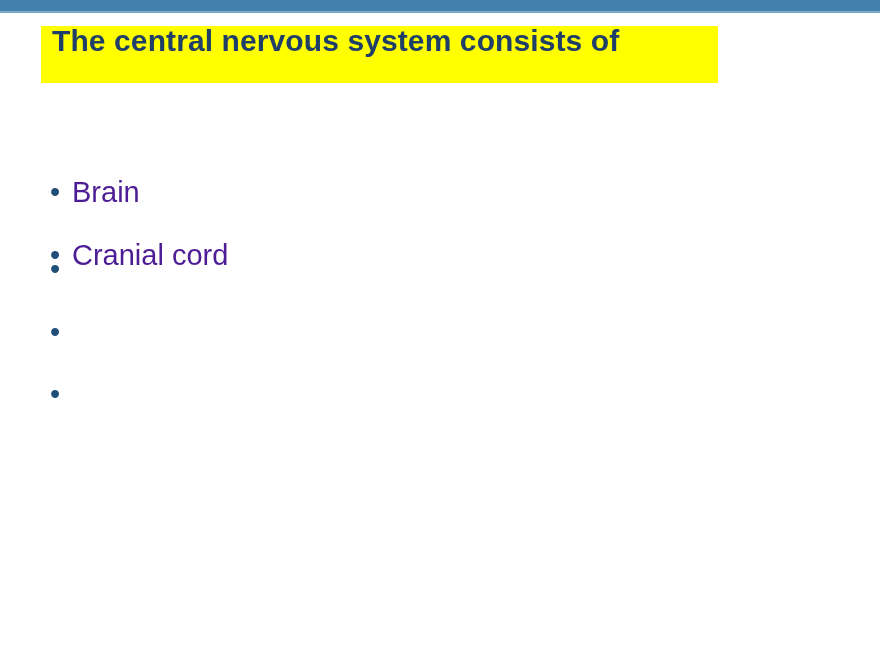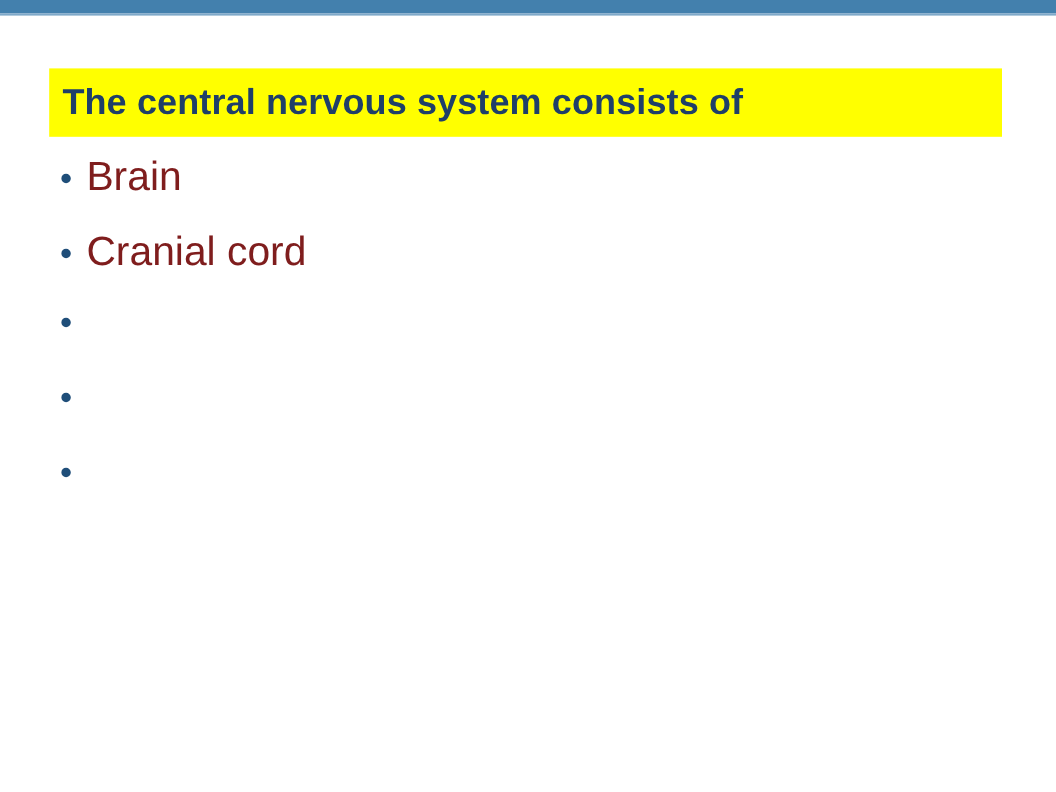--- a/index.html
+++ b/index.html
@@ -34,26 +34,25 @@
     top: 11px;
     left: 0;
     width: 880px;
     height: 2px;
     background: #7fa9c9;
   }
   .title-box {
     position: absolute;
     left: 41px;
     top: 26px;
-    width: 794px;
+    width: 677px;
     height: 57px;
     background: #ffff00;
     display: flex;
-    align-items: center;
-    margin-top: 31px;
+    align-items: flex-start;
   }
   .title-text {
     margin: 0;
     padding-left: 11px;
     font-family: "Liberation Sans", sans-serif;
     font-size: 30px;
     font-weight: bold;
     color: #1f3f69;
     letter-spacing: 0.1px;
     white-space: nowrap;
@@ -78,24 +77,25 @@
     width: 22px;
     flex: 0 0 22px;
     color: #1f4e79;
     font-family: "Liberation Sans", sans-serif;
     font-size: 29px;
     line-height: 1;
     text-align: left;
   }
   .bullet-label {
     font-family: "Liberation Sans", sans-serif;
-    font-size: 34px;
-    color: #7f1d1d;
+    font-size: 29px;
+    color: #4c1d95;
     line-height: 1;
     white-space: nowrap;
+    margin-top: 48px;
   }
 </style>
 </head>
 <body>
 
 <div class="slide">
 
   <div class="top-bar"></div>
   <div class="top-bar-accent"></div>
 

